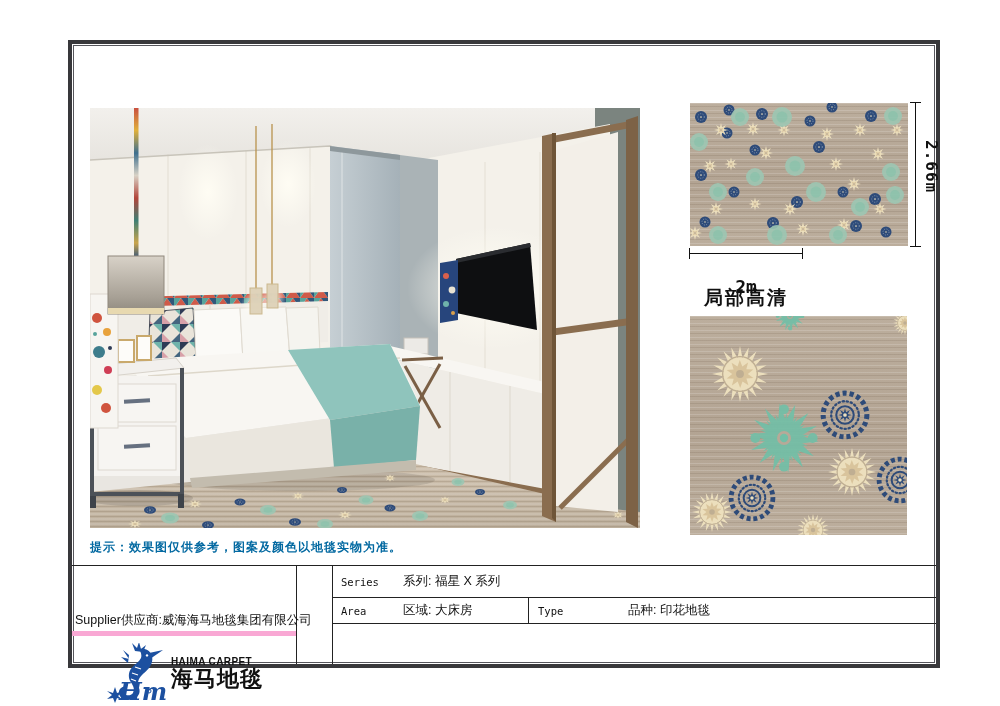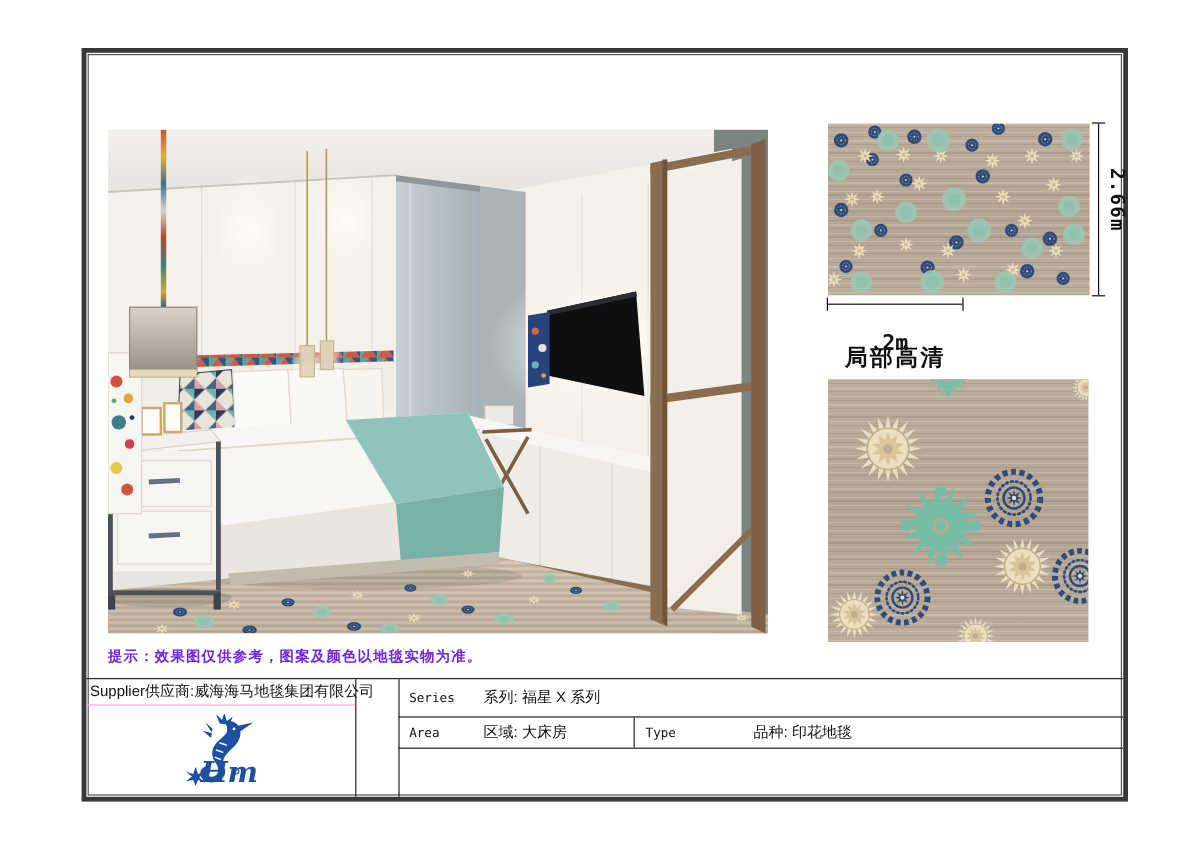--- a/index.html
+++ b/index.html
@@ -24,26 +24,26 @@
   .vdim:before{top:-1px}.vdim:after{bottom:-1px}
   .vdim-label{position:absolute;left:850px;top:96px;writing-mode:vertical-rl;text-orientation:mixed;
       font-family:"DejaVu Sans Mono",monospace;font-weight:bold;font-size:16px;letter-spacing:1px;}
   .hdim{position:absolute;left:618px;top:209px;width:112px;height:0;border-top:1.5px solid #111;}
   .hdim:before,.hdim:after{content:"";position:absolute;top:-6px;height:11px;border-left:1.5px solid #111;}
   .hdim:before{left:-1px}.hdim:after{right:-1px}
   .hdim-label{position:absolute;left:622px;top:232px;width:104px;text-align:center;
       font-family:"DejaVu Sans Mono",monospace;font-weight:bold;font-size:18px;}
   .closeup-title{position:absolute;left:620px;top:241px;font-size:19px;font-weight:bold;letter-spacing:2px;margin-left:12px;}
   
-  .note{position:absolute;left:18px;top:495px;font-size:12px;font-weight:bold;color:#6d28d9;letter-spacing:1px;}
+  .note{position:absolute;left:18px;top:495px;font-size:12px;font-weight:bold;color:#0369a1;letter-spacing:1px;}
   
   .spec{position:absolute;left:0;top:521px;width:864px;bottom:0;border-top:1.2px solid #222;box-sizing:border-box;}
   .supplier-cell{position:absolute;left:0;top:0;bottom:0;width:224px;border-right:1px solid #222;}
-  .supplier-line{height:21px;line-height:21px;border-bottom:1px solid #f9a8d4;padding-left:3px;
-      font-size:12.5px;white-space:nowrap;}
+  .supplier-line{height:21px;line-height:21px;border-bottom:5px solid #f9a8d4;padding-left:3px;
+      font-size:12.5px;white-space:nowrap;margin-top:44px;}
   .logo-row{display:flex;align-items:center;justify-content:center;gap:4px;margin-top:7px;}
   .logo-text{display:flex;flex-direction:column;line-height:1;}
   .brand-en{font-size:10px;font-weight:800;letter-spacing:.4px;}
   .brand-cn{font-size:22px;font-weight:900;letter-spacing:1px;margin-top:1px;}
   .spacer-col{position:absolute;left:224px;top:0;bottom:0;width:36px;border-right:1px solid #222;}
   .trows{position:absolute;left:260px;right:0;top:0;}
   .trow{display:flex;border-bottom:1px solid #222;box-sizing:border-box;align-items:center;}
   .r1{height:32px}.r2,.r3{height:26px}
   .tcell{display:flex;align-items:center;height:100%;box-sizing:border-box;padding-left:9px;white-space:nowrap;}
   .w1{width:196px}.w2{width:214px}.grow{flex:1}
@@ -754,20 +754,24 @@
               <path d="M34,6 C43,4 49,11 47,19 C45.5,25 41,28 37,32 C33,36 32,40 34,45 C36,50 33,55 27,56.5 C21,58 15,56 14,50.5 C13.3,46 17,43 21,43.5 C18,45 17,48 19,50.5 C21,53 26,53 28,50 C30,47 28.5,43 26,39.5 C23,35 23,29 27,24.5 C30,21 34,19 36,15 C37,12.6 36,9 34,6 Z"></path>
               <circle cx="41" cy="13" r="3"></circle>
               <polygon points="44,10 58,7 45,16"></polygon>
             </g>
             <circle cx="42" cy="12.4" r="1.2" fill="#fff"></circle>
             <path d="M30,24 L36,26 M27,30 L33,32 M26,36 L31,38" stroke="#fff" stroke-width="1.2"></path>
             <polygon points="8,50 10,44 12,50 18,48 13,53 18,57 12,55 10,60 8,55 2,56 7,52 2,48" fill="#1c50a0"></polygon>
             <text x="14" y="57" font-size="24" font-style="italic" font-weight="bold" font-family="'DejaVu Serif',serif" fill="#1c50a0">Hm</text>
             <circle cx="44" cy="48" r="2" fill="none" stroke="#1c50a0" stroke-width="1"></circle>
           </svg>
+          <div class="logo-text">
+            <span class="brand-en">HAIMA CARPET</span>
+            <span class="brand-cn">海马地毯</span>
+          </div>
         </div>
       </div>
       <div class="spacer-col"></div>
       <div class="trows">
         <div class="trow r1">
           <div class="tcell grow">
             <span class="en">Series</span>
             <span class="cn">系列: 福星 X 系列</span>
           </div>
         </div>

